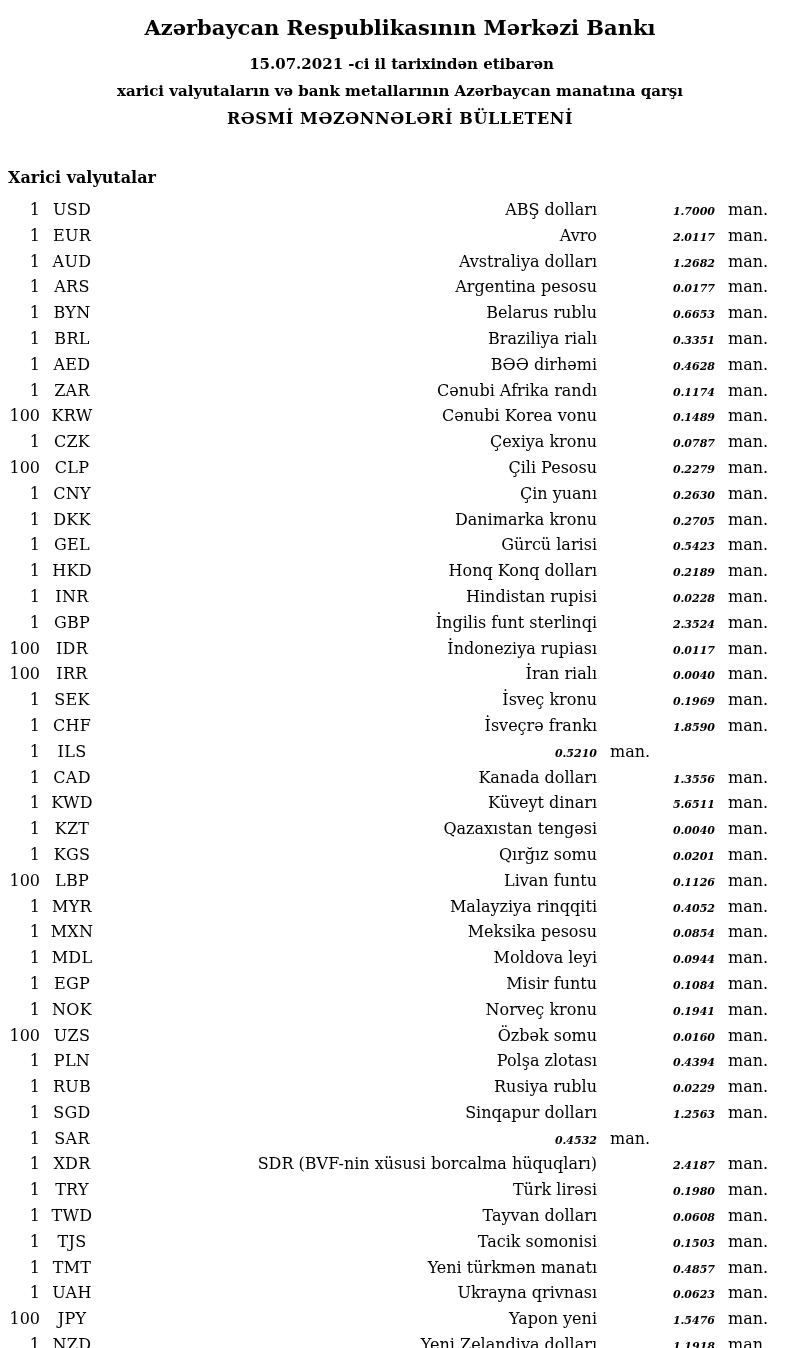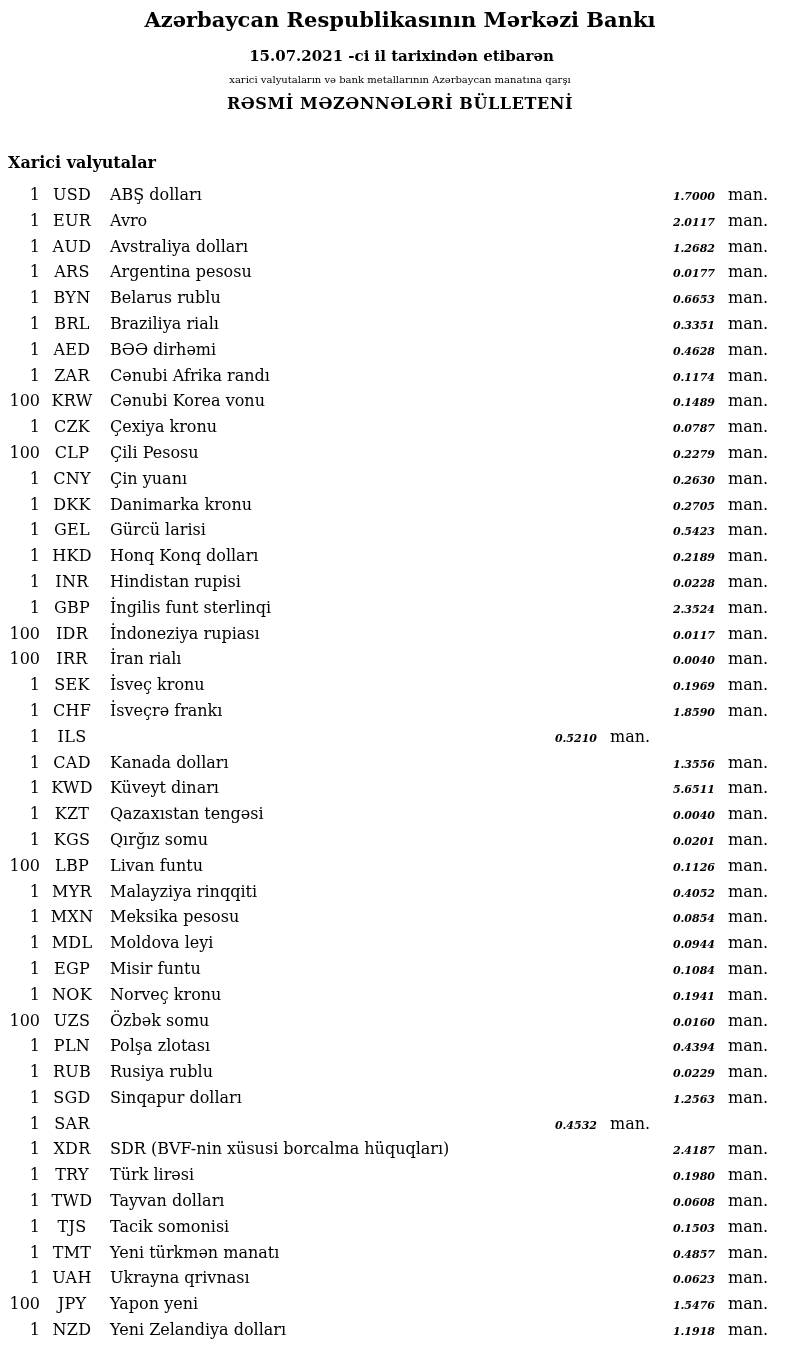--- a/index.html
+++ b/index.html
@@ -5,34 +5,34 @@
   * { box-sizing: border-box; }
   html, body { margin: 0; padding: 0; }
   body {
     width: 800px;
     height: 1348px;
     background: #ffffff;
     color: #000000;
     font-family: "DejaVu Serif", "Liberation Serif", serif;
     overflow: hidden;
   }
-  .header { text-align: center; padding-top: 7px; }
+  .header { text-align: center; padding-top: 15px; }
   .title {
     font-size: 21px;
     font-weight: bold;
     margin: 0 0 15px 0;
   }
   .date-line {
     font-size: 15px;
     font-weight: bold;
     margin: 0 0 9px 3px;
   }
   .subtitle {
-    font-size: 10px;
-    font-weight: normal;
+    font-size: 15px;
+    font-weight: bold;
     margin: 0 0 7px 0;
   }
   .bulletin {
     font-size: 16px;
     font-weight: bold;
     letter-spacing: 0.6px;
     margin: 9px;
   }
   .section-title {
     font-size: 16px;
@@ -46,21 +46,21 @@
   .row {
     display: grid;
     grid-template-columns: 40px 64px 1fr 118px 53px;
     align-items: baseline;
     height: 25.8px;
     font-size: 16px;
     line-height: 25.8px;
   }
   .nominal { text-align: right; }
   .code { text-align: center; letter-spacing: 0.3px; }
-  .name { padding-left: 6px; white-space: nowrap; }
+  .name { padding-left: 6px; white-space: nowrap; text-align: right; }
   .rate {
     text-align: right;
     font-weight: bold;
     font-style: italic;
     font-size: 11px;
   }
   .suffix { padding-left: 13px; }
 </style>
 </head>
 <body>

